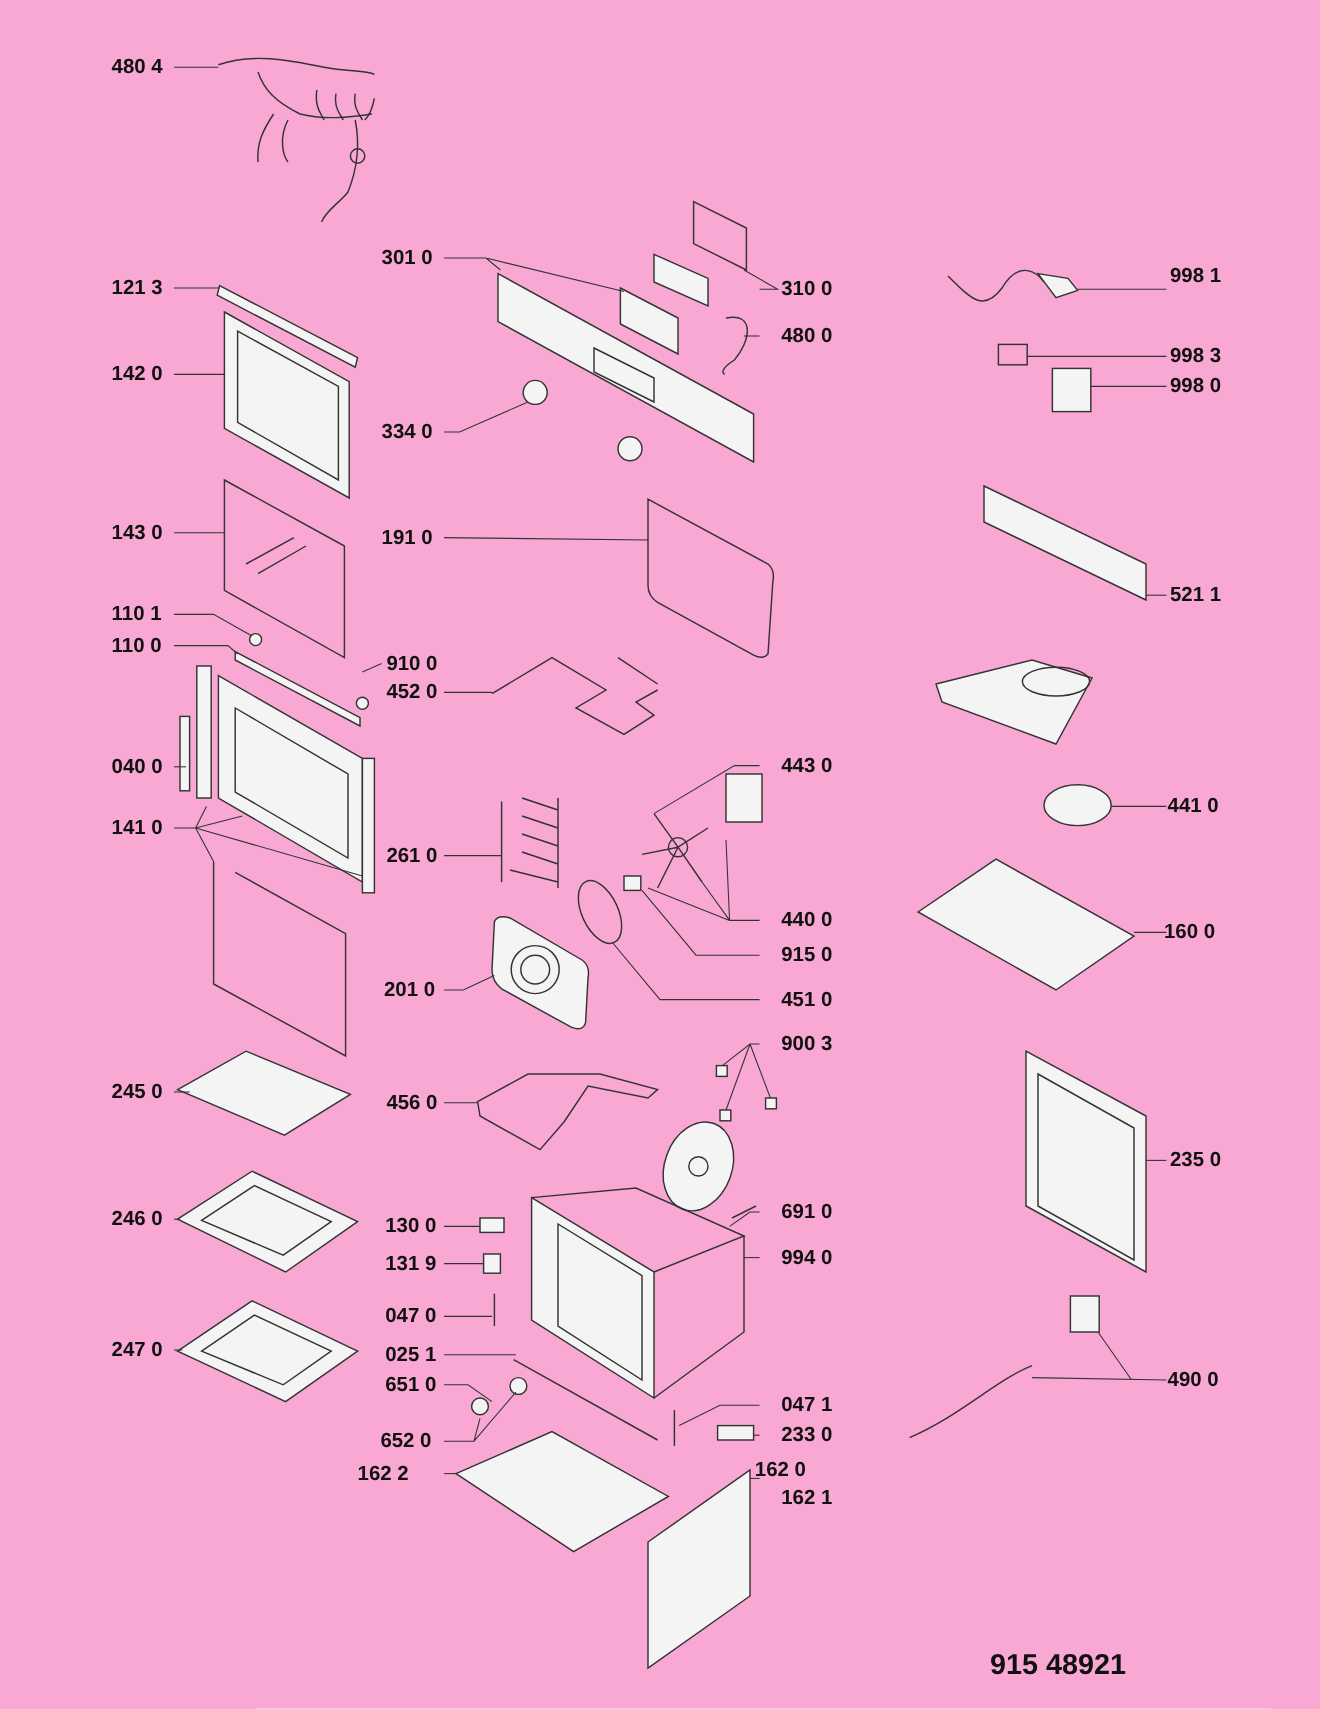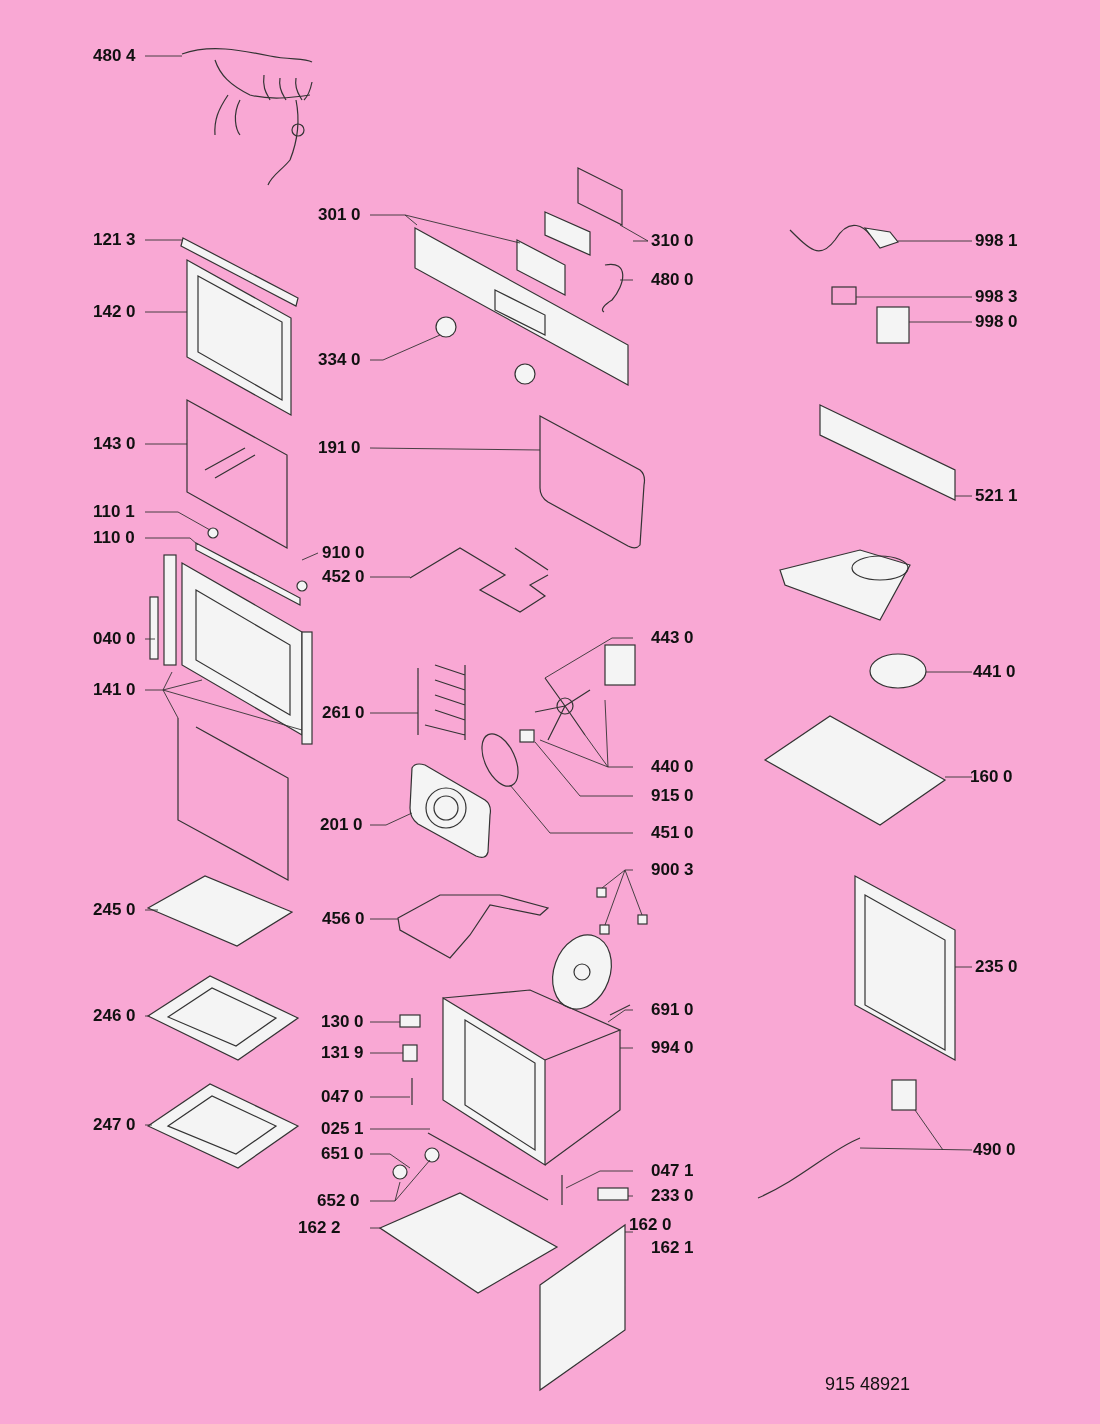--- a/index.html
+++ b/index.html
@@ -1,19 +1,19 @@
 <!DOCTYPE html>
 <html><head>
 <meta charset="utf-8">
 <style>
 html,body{margin:0;padding:0;background:#fff;}
 #stage{position:relative;width:1100px;height:1424px;background:#f9a8d4;overflow:hidden;}
 svg#parts{position:absolute;left:0;top:0;}
 .lbl{position:absolute;font-family:"Liberation Sans",sans-serif;font-weight:bold;font-size:17px;color:#111;white-space:nowrap;line-height:20px;}
-.doc{position:absolute;font-family:"Liberation Sans",sans-serif;font-weight:normal;font-size:18px;color:#111;}
+.doc{position:absolute;font-family:"Liberation Sans",sans-serif;font-weight:bold;font-size:24px;color:#111;}
 .p{fill:none;stroke:#333;stroke-width:1.2;}
 .pf{fill:#f4f4f4;stroke:#333;stroke-width:1.2;}
 .ld{fill:none;stroke:#333;stroke-width:0.9;}
 </style>
 </head>
 <body>
 
 <div id="stage">
 <svg id="parts" width="1100" height="1424">
 
@@ -270,21 +270,21 @@
 <div class="lbl" style="left:651px;top:786px">915 0</div>
 <div class="lbl" style="left:651px;top:823px">451 0</div>
 <div class="lbl" style="left:651px;top:860px">900 3</div>
 <div class="lbl" style="left:651px;top:1000px">691 0</div>
 <div class="lbl" style="left:651px;top:1038px">994 0</div>
 <div class="lbl" style="left:651px;top:1161px">047 1</div>
 <div class="lbl" style="left:651px;top:1186px">233 0</div>
 <div class="lbl" style="left:629px;top:1215px">162 0</div>
 <div class="lbl" style="left:651px;top:1238px">162 1</div>
 
-<div class="lbl" style="left:975px;top:231px">998 1</div>
+<div class="lbl" style="left:975px;top:220px">998 1</div>
 <div class="lbl" style="left:975px;top:287px">998 3</div>
 <div class="lbl" style="left:975px;top:312px">998 0</div>
 <div class="lbl" style="left:975px;top:486px">521 1</div>
 <div class="lbl" style="left:973px;top:662px">441 0</div>
 <div class="lbl" style="left:970px;top:767px">160 0</div>
 <div class="lbl" style="left:975px;top:957px">235 0</div>
 <div class="lbl" style="left:973px;top:1140px">490 0</div>
 
 <div class="doc" style="left:825px;top:1374px">915 48921</div>
 </div>

